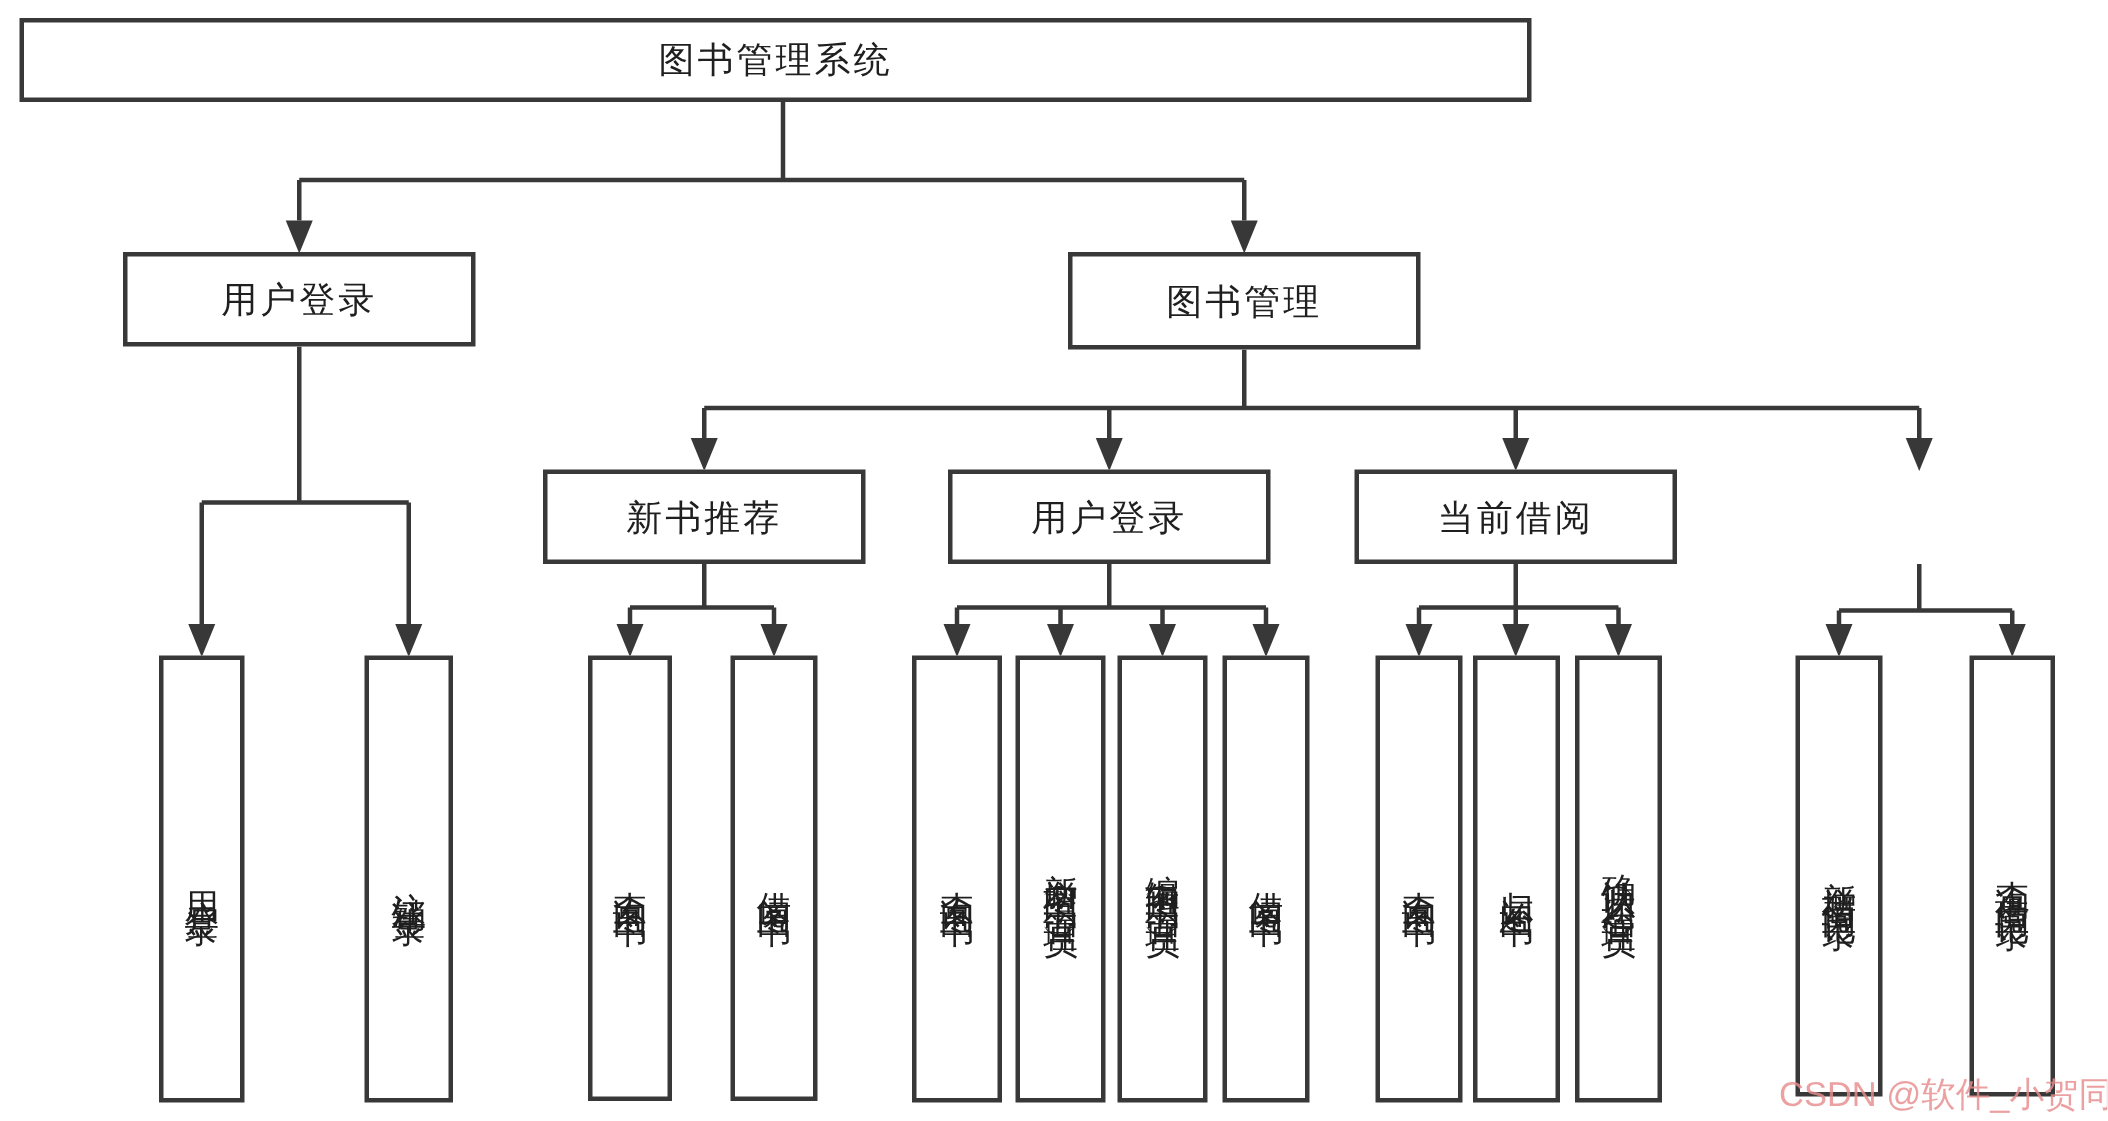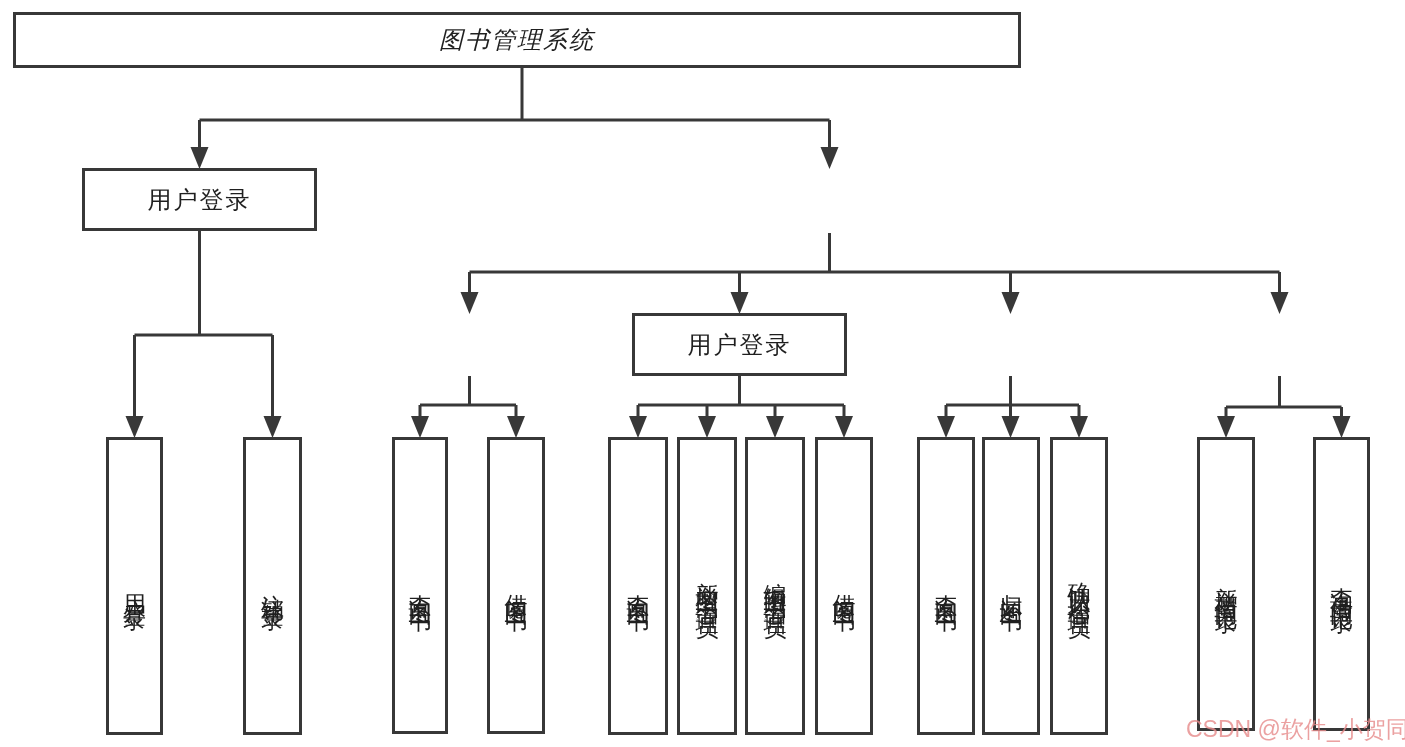--- a/index.html
+++ b/index.html
@@ -13,21 +13,21 @@
   .box{
     position:absolute;background:#ffffff;border:3px solid #383838;box-sizing:border-box;
     display:flex;align-items:center;justify-content:center;text-align:center;
   }
   .h{font-size:24px;letter-spacing:2px;white-space:nowrap;}
   .v{
     writing-mode:vertical-rl;text-orientation:mixed;
     font-size:23px;letter-spacing:5px;line-height:1;
   }
   
-  #b-root           {left:13px;  top:12px;  width:1008px;height:56px;font-style:italic;}
+  #b-root           {left:13px;  top:12px;  width:1008px;height:56px;}
   #b-login          {left:82px;  top:168px; width:235px; height:63px;}
   #b-mgmt           {left:712px; top:168px; width:235px; height:65px;}
   #b-newbook        {left:362px; top:313px; width:215px; height:63px;}
   #b-borrow         {left:632px; top:313px; width:215px; height:63px;}
   #b-current        {left:903px; top:313px; width:215px; height:63px;}
   #b-records        {left:1172px;top:313px; width:215px; height:63px;}
   #b-login-user     {left:106px; top:437px; width:57px;  height:298px;}
   #b-login-logout   {left:243px; top:437px; width:59px;  height:298px;}
   #b-newbook-query  {left:392px; top:437px; width:56px;  height:297px;}
   #b-newbook-borrow {left:487px; top:437px; width:58px;  height:297px;}
@@ -89,22 +89,25 @@
     <g>
       <path d="M1279.5,376 L1279.5,407 M1226,407 L1341.5,407 M1226,407 L1226,416 M1341.5,407 L1341.5,416"></path>
       <polygon points="1217,416 1235,416 1226,438"></polygon>
       <polygon points="1332.5,416 1350.5,416 1341.5,438"></polygon>
     </g>
   </svg>
 
   <div class="box h" id="b-root">图书管理系统</div>
 
   <div class="box h" id="b-login">用户登录</div>
+  <div class="box h" id="b-mgmt">图书管理</div>
 
+  <div class="box h" id="b-newbook">新书推荐</div>
   <div class="box h" id="b-borrow">用户登录</div>
+  <div class="box h" id="b-current">当前借阅</div>
 
   <div class="box v" id="b-login-user">用户登录</div>
   <div class="box v" id="b-login-logout">注销登录</div>
 
   <div class="box v" id="b-newbook-query">查询图书</div>
   <div class="box v" id="b-newbook-borrow">借阅图书</div>
 
   <div class="box v" id="b-borrow-query">查询图书</div>
   <div class="box v" id="b-borrow-add">新增图书（管理员）</div>
   <div class="box v" id="b-borrow-edit">编辑图书（管理员）</div>

